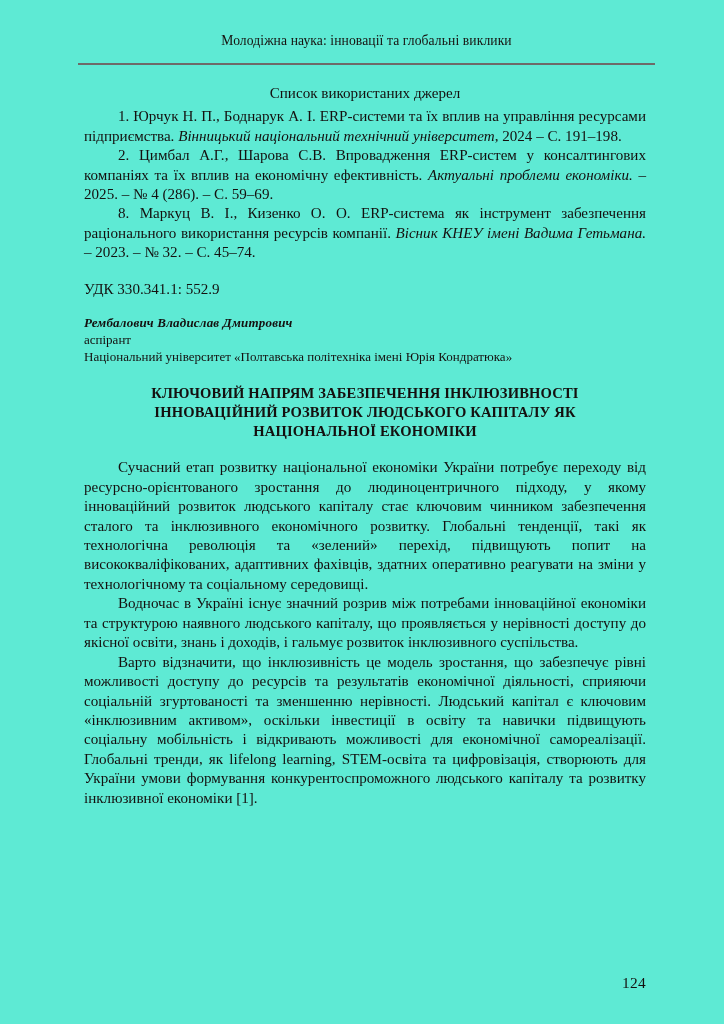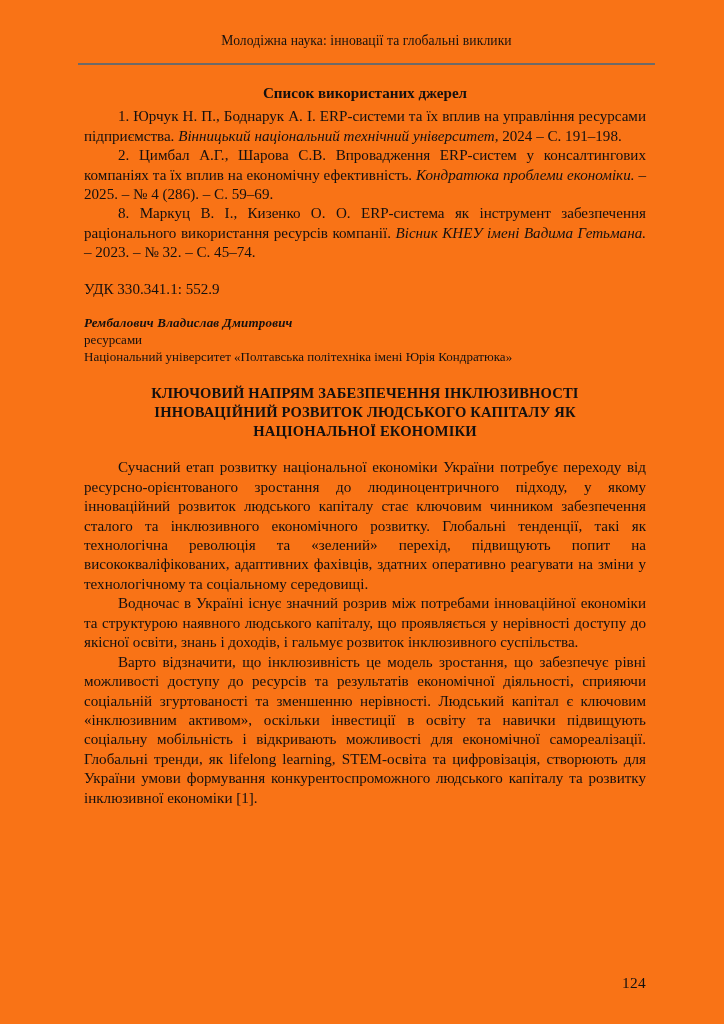--- a/index.html
+++ b/index.html
@@ -4,21 +4,21 @@
 <style>
   html, body {
     margin: 0;
     padding: 0;
     background: #ffffff;
   }
   .page {
     position: relative;
     width: 724px;
     height: 1024px;
-    background: #f97316;
+    background: #5eead4;
     margin: 0 auto;
     overflow: hidden;
     font-family: "Liberation Serif", "DejaVu Serif", serif;
     color: #14100f;
   }
 
   
   .running-header {
     position: absolute;
     left: 78px;
@@ -43,21 +43,20 @@
     position: absolute;
     left: 84px;
     top: 84px;
     width: 562px;
   }
 
   .centered {
     text-align: center;
     font-size: 15.1px;
     line-height: 1.29;
-    font-weight: bold;
   }
 
   .ref-list {
     margin-top: 4px;
     font-size: 15.1px;
     line-height: 1.285;
     text-align: justify;
     text-justify: inter-word;
   }
   .ref-item {
@@ -127,32 +126,32 @@
 
   <div class="content">
 
     <div class="centered">Список використаних джерел</div>
 
     <div class="ref-list">
       <p class="ref-item">
         <span>1. Юрчук Н. П., Боднарук А. І. ERP-системи та їх вплив на управління ресурсами підприємства. </span><i>Вінницький національний технічний університет</i><span>, 2024 – С. 191–198.</span>
       </p>
       <p class="ref-item">
-        <span>2. Цимбал А.Г., Шарова С.В. Впровадження ERP-систем у консалтингових компаніях та їх вплив на економічну ефективність. </span><i>Кондратюка проблеми економіки.</i><span> – 2025. – № 4 (286). – С. 59–69.</span>
+        <span>2. Цимбал А.Г., Шарова С.В. Впровадження ERP-систем у консалтингових компаніях та їх вплив на економічну ефективність. </span><i>Актуальні проблеми економіки.</i><span> – 2025. – № 4 (286). – С. 59–69.</span>
       </p>
       <p class="ref-item">
         <span>8. Маркуц В. І., Кизенко О. О. ERP-система як інструмент забезпечення раціонального використання ресурсів компанії. </span><i>Вісник КНЕУ імені Вадима Гетьмана.</i><span> – 2023. – № 32. – С. 45–74.</span>
       </p>
     </div>
 
     <div class="udk">УДК 330.341.1: 552.9</div>
 
     <div class="author-block">
       <div class="author-name">Рембалович Владислав Дмитрович</div>
-      <div>ресурсами</div>
+      <div>аспірант</div>
       <div>Національний університет «Полтавська політехніка імені Юрія Кондратюка»</div>
     </div>
 
     <div class="article-title">
       <div>КЛЮЧОВИЙ НАПРЯМ ЗАБЕЗПЕЧЕННЯ ІНКЛЮЗИВНОСТІ</div>
       <div>ІННОВАЦІЙНИЙ РОЗВИТОК ЛЮДСЬКОГО КАПІТАЛУ ЯК</div>
       <div>НАЦІОНАЛЬНОЇ ЕКОНОМІКИ</div>
     </div>
 
     <div class="body-text">

